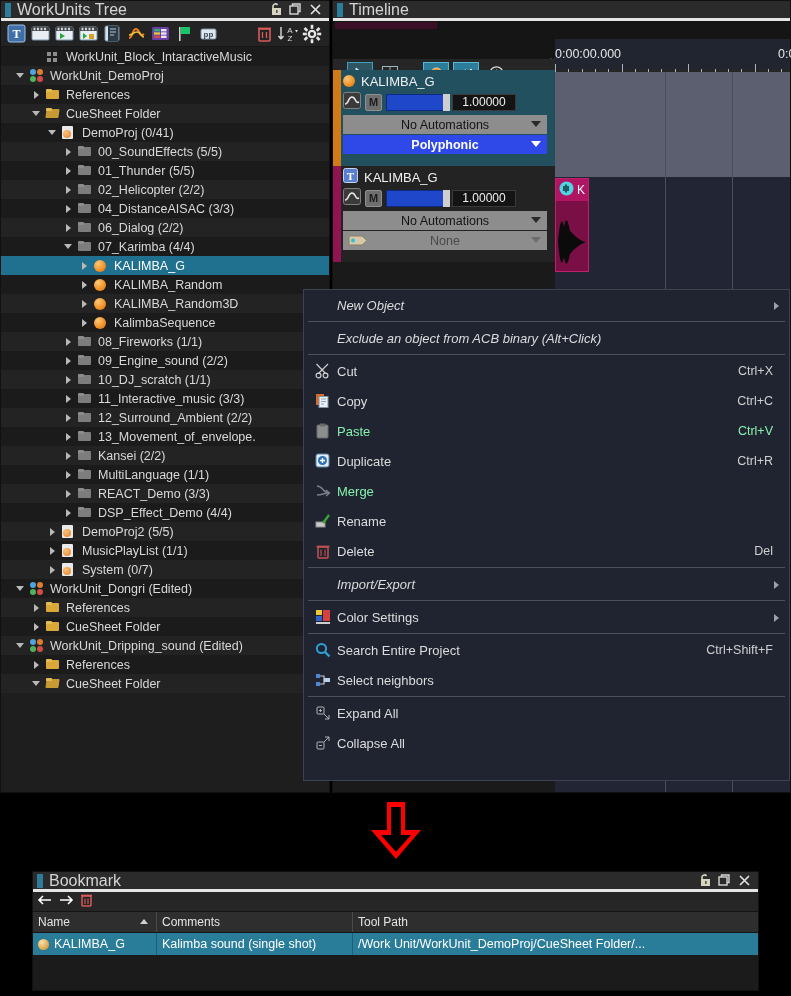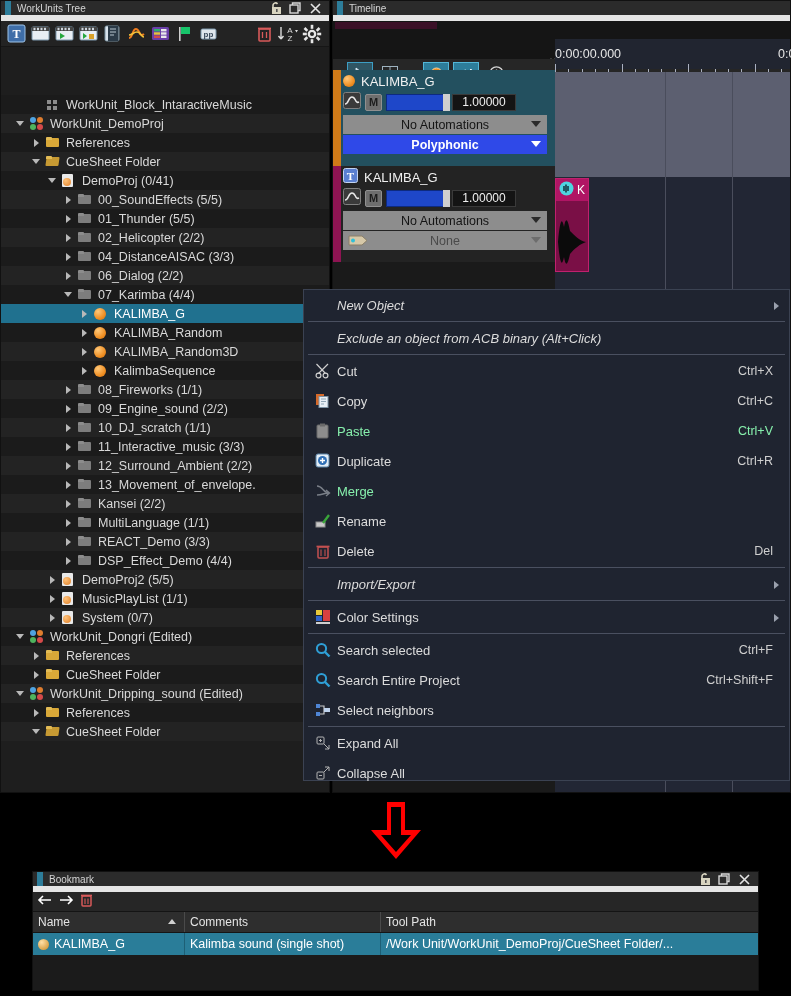--- a/index.html
+++ b/index.html
@@ -8,41 +8,41 @@
     background: #000000;
     font-family: "Liberation Sans", sans-serif;
     overflow: hidden;
   }
   #root { position: relative; width: 791px; height: 996px; background:#000; }
 
   
   .panel-title {
     display:flex; align-items:center;
     height:20px; background:#2b2b2b;
-    border-bottom:6px solid #e5e5e5;
-    color:#d4d4d4; font-size:10px;
+    border-bottom:3px solid #e5e5e5;
+    color:#d4d4d4; font-size:16px;
   }
   .title-accent { width:6px; height:14px; background:#2d7d9a; margin:0 6px 0 4px;}
   .panel-title .tt { flex:1; }
   .win-btns { display:flex; align-items:center; gap:7px; padding-right:7px; }
   .win-btns svg { display:block; }
 
   
   #tree-panel {
     position:absolute; left:0; top:0; width:330px; height:793px;
     background:#1e1e1e; border:1px solid #111;
   }
   #tree-toolbar {
     display:flex; align-items:center; height:26px;
     background:#232323; border-bottom:1px solid #161616; padding:0 4px;
   }
   .tb-ico { width:22px; height:21px; margin-right:2px; position:relative;
             display:flex; align-items:center; justify-content:center; }
   .tb-spacer { flex:1; }
-  #tree-body { position:absolute; top:46px; left:0; right:0; bottom:0; overflow:hidden;margin-top:48px; }
+  #tree-body { position:absolute; top:46px; left:0; right:0; bottom:0; overflow:hidden; }
   .row {
     display:flex; align-items:center; height:19px; font-size:12.5px;
     color:#d9d9d9; white-space:nowrap; padding-right:4px;
   }
   .row.alt { background:#232323; }
   .row.dark { background:#1b1b1b; }
   .row.sel { background:#20718f; color:#ffffff; }
   .arrow { width:11px; height:11px; position:relative; flex:none; }
   .arrow.closed::before {
     content:""; position:absolute; left:3px; top:2px;
@@ -151,21 +151,21 @@
   #red-arrow { position:absolute; left:368px; top:800px; width:56px; height:62px; }
 
   
   #bm-panel { position:absolute; left:32px; top:871px; width:727px; height:120px;
               background:#1b1b1b; border:1px solid #111; }
   #bm-toolbar { height:20px; background:#262626; display:flex; align-items:center; gap:5px; padding-left:4px;
                 border-bottom:1px solid #141414; }
   #bm-head { display:flex; height:21px; background:#2e2e2e; color:#e4e4e4; font-size:12px;
              border-bottom:1px solid #151515; }
   #bm-head > div { display:flex; align-items:center; padding-left:5px; border-right:1px solid #4a4a4a; position:relative; }
-  .col-name { width:152px; }
+  .col-name { width:124px; }
   .col-comments { width:196px; }
   .col-path { flex:1; border-right:none !important; }
   .sort-caret { position:absolute; right:8px; top:7px; border-bottom:5px solid #d0d0d0;
                 border-left:4px solid transparent; border-right:4px solid transparent; }
   .bm-row { display:flex; height:22px; background:#2a7d99; color:#fff; font-size:12.5px; }
   .bm-row > div { display:flex; align-items:center; padding-left:5px; border-right:1px solid #1d5f75; overflow:hidden; white-space:nowrap; }
   .bm-ball { width:11px; height:11px; border-radius:50%; flex:none; margin-right:5px;
              background:radial-gradient(circle at 34% 30%, #ffe0a8, #d9a34a 70%, #b07f2a); }
 </style>
 </head>
@@ -917,30 +917,20 @@
         <span class="submark"></span>
       </div>
       <div class="msep"></div>
       <div class="mi">
         <span class="mico">
           <svg width="16" height="16">
             <circle cx="6.5" cy="6.5" r="4.6" fill="none" stroke="#2f9fd6" stroke-width="2"></circle>
             <path d="M10 10 L14.5 14.5" stroke="#2f9fd6" stroke-width="2.4"></path>
           </svg>
         </span>
-        <span class="mlbl">Search selected</span>
-        <span class="mkey">Ctrl+F</span>
-      </div>
-      <div class="mi">
-        <span class="mico">
-          <svg width="16" height="16">
-            <circle cx="6.5" cy="6.5" r="4.6" fill="none" stroke="#2f9fd6" stroke-width="2"></circle>
-            <path d="M10 10 L14.5 14.5" stroke="#2f9fd6" stroke-width="2.4"></path>
-          </svg>
-        </span>
         <span class="mlbl">Search Entire Project</span>
         <span class="mkey">Ctrl+Shift+F</span>
       </div>
       <div class="mi">
         <span class="mico">
           <svg width="16" height="16">
             <rect x="1" y="2" width="4" height="4" fill="#4f86d6"></rect>
             <rect x="1" y="10" width="4" height="4" fill="#4f86d6"></rect>
             <path d="M5 4 H9 V12 H5" stroke="#c6c6c6" stroke-width="1.2" fill="none"></path>
             <rect x="9" y="6" width="6" height="4" fill="#bdd1ea"></rect>

